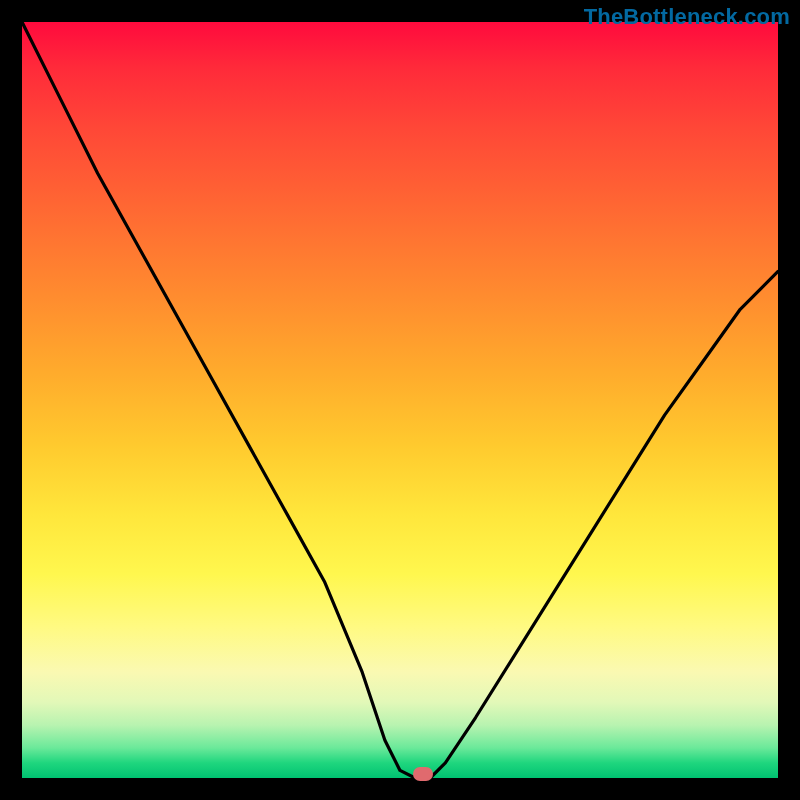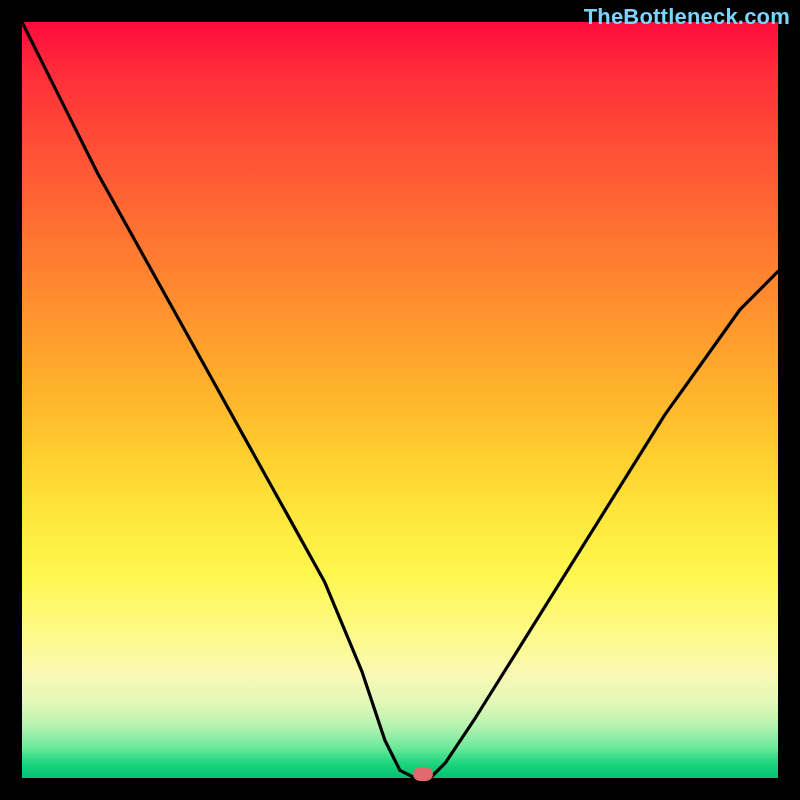--- a/index.html
+++ b/index.html
@@ -40,21 +40,21 @@
       #b8f3b0 93%,
       #6be99a 96%,
       #1fd67e 98%,
       #00c271 100%
     );
   }
   .watermark {
     position: absolute;
     top: 4px;
     right: 10px;
-    color: #7dd3fc;
+    color: #0369a1;
     font-size: 22px;
     font-weight: 600;
     letter-spacing: 0.2px;
     user-select: none;
   }
   svg.curve {
     position: absolute;
     left: 22px;
     top: 22px;
     width: 756px;

